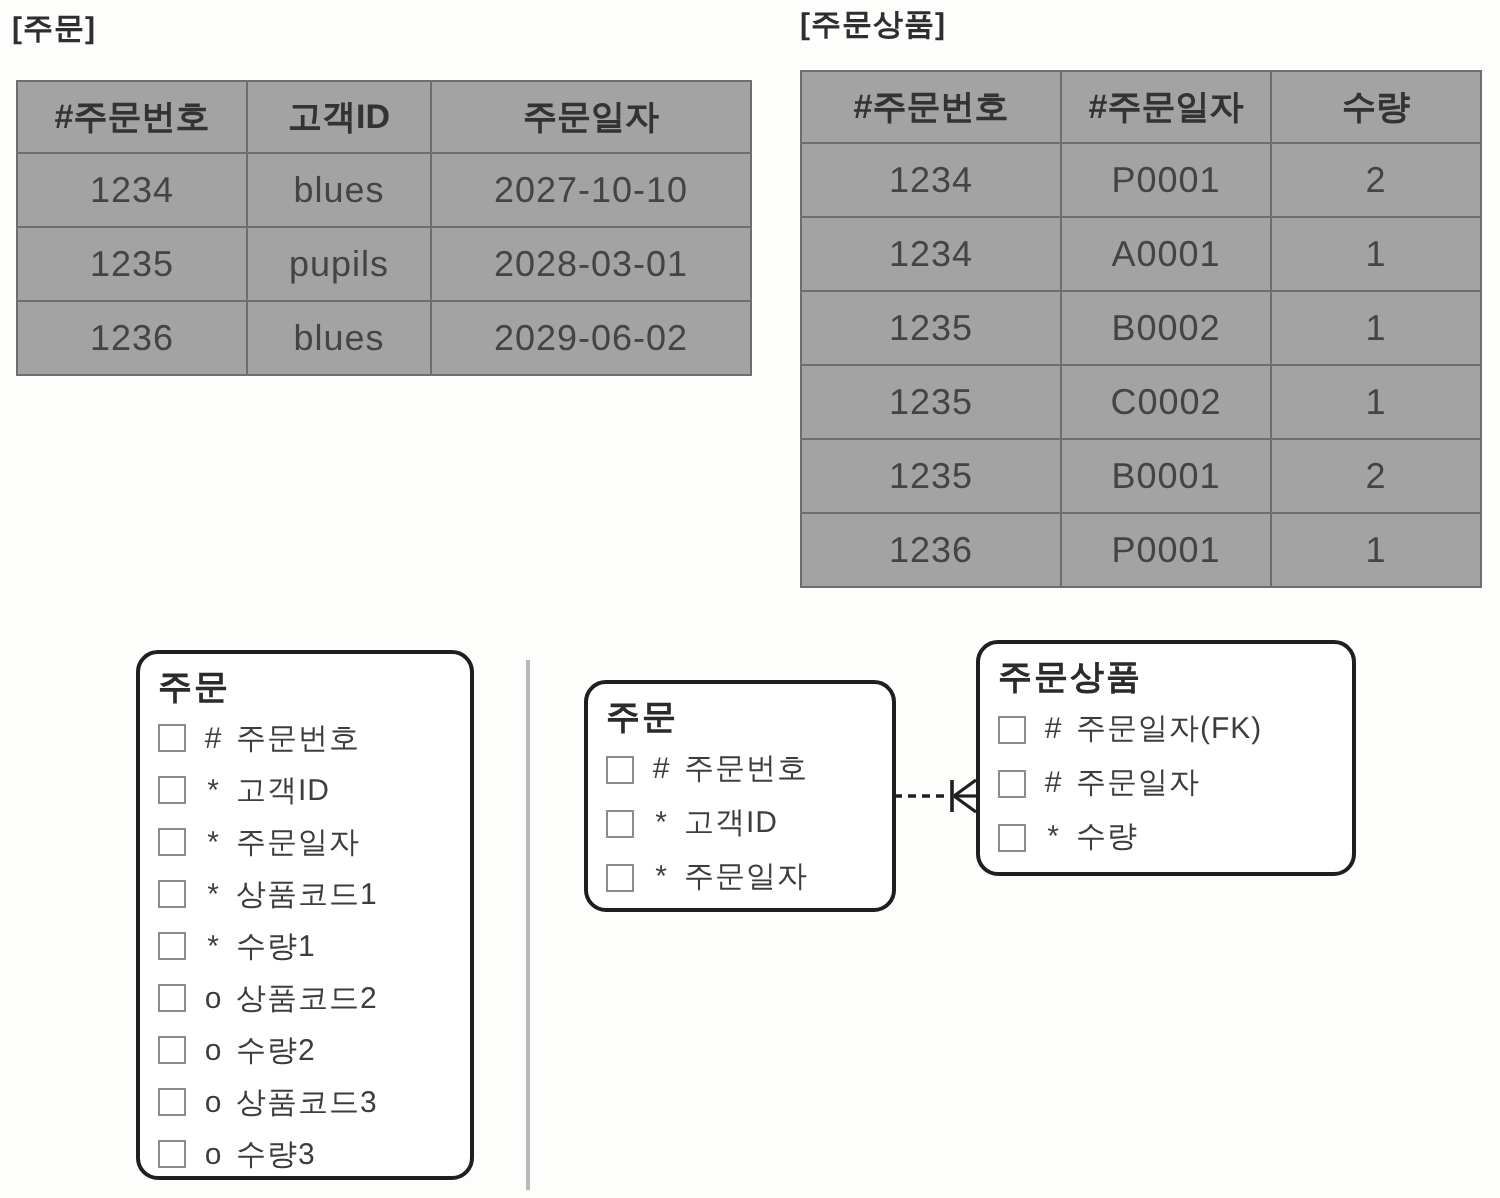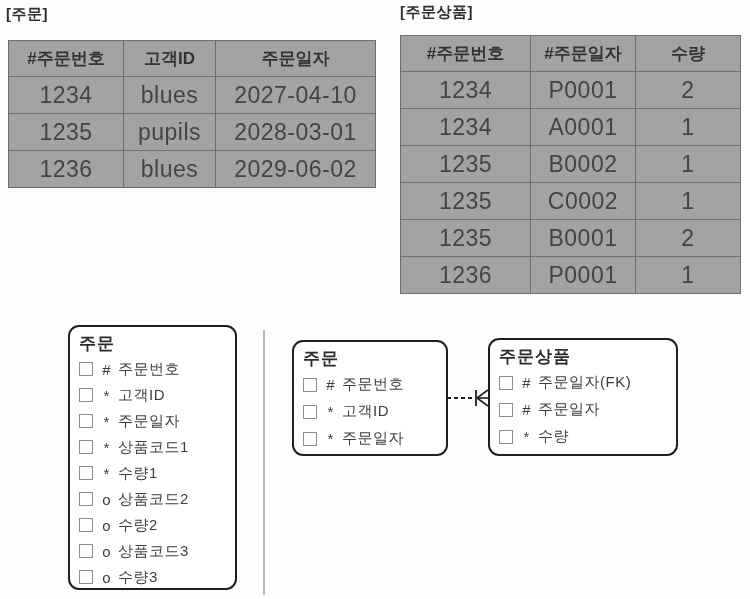--- a/index.html
+++ b/index.html
@@ -18,39 +18,39 @@
   }
   .canvas{position:relative;width:750px;height:599px;overflow:hidden;}
 
   .section-label{position:absolute;font-size:15px;font-weight:600;color:#2e2e2e;letter-spacing:0.5px;}
   #label-left{left:6px;top:5px;}
   #label-right{left:400px;top:3px;text-align:right;}
 
   table{position:absolute;border-collapse:collapse;table-layout:fixed;background:#a3a3a3;}
   th,td{border:1px solid var(--table-border);text-align:center;vertical-align:middle;padding:0;}
   th{font-size:17px;font-weight:700;height:35px;color:#333;}
-  td{font-size:23px;font-weight:400;height:36px;color:#444;letter-spacing:0.5px;}
+  td{font-size:18px;font-weight:400;height:36px;color:#444;letter-spacing:0.5px;}
   #table-left{left:8px;top:40px;width:367px;}
   #table-right{left:400px;top:35px;width:340px;}
 
   .entity{
     position:absolute;box-sizing:border-box;background:#fff;
     border:2px solid var(--box-border);border-radius:11px;
     padding:5px 9px 4px 9px;
   }
   .entity-title{font-size:17px;font-weight:700;color:#2b2b2b;line-height:24px;letter-spacing:1px;}
   .attr-row{display:flex;align-items:center;height:27px;}
   #entity-left .attr-row{height:26px;}
   .cb{width:12px;height:12px;border:1.5px solid var(--checkbox-border);display:inline-block;margin-right:7px;flex:0 0 auto;background:#fff;}
   .sym{width:13px;text-align:center;margin-right:5px;font-size:15px;color:#3d3d3d;flex:0 0 auto;}
   .nm{font-size:15px;color:#3d3d3d;letter-spacing:0.5px;white-space:nowrap;}
 
   #entity-left{left:68px;top:325px;width:169px;height:265px;}
   #entity-order{left:292px;top:340px;width:156px;height:116px;}
-  #entity-order-item{left:488px;top:338px;width:190px;height:118px;}
+  #entity-order-item{left:488px;top:320px;width:190px;height:118px;}
 
   #divider{position:absolute;left:263px;top:330px;width:2px;height:265px;background:var(--divider);}
 
   #connector{position:absolute;left:447px;top:385px;width:41px;height:26px;}
 </style>
 </head>
 <body>
 
 <div class="canvas">
 
@@ -65,21 +65,21 @@
       <tr>
         <th>#주문번호</th>
         <th>고객ID</th>
         <th>주문일자</th>
       </tr>
     </thead>
     <tbody>
       <tr>
         <td>1234</td>
         <td>blues</td>
-        <td>2027-04-10</td>
+        <td>2027-10-10</td>
       </tr>
       <tr>
         <td>1235</td>
         <td>pupils</td>
         <td>2028-03-01</td>
       </tr>
       <tr>
         <td>1236</td>
         <td>blues</td>
         <td>2029-06-02</td>

